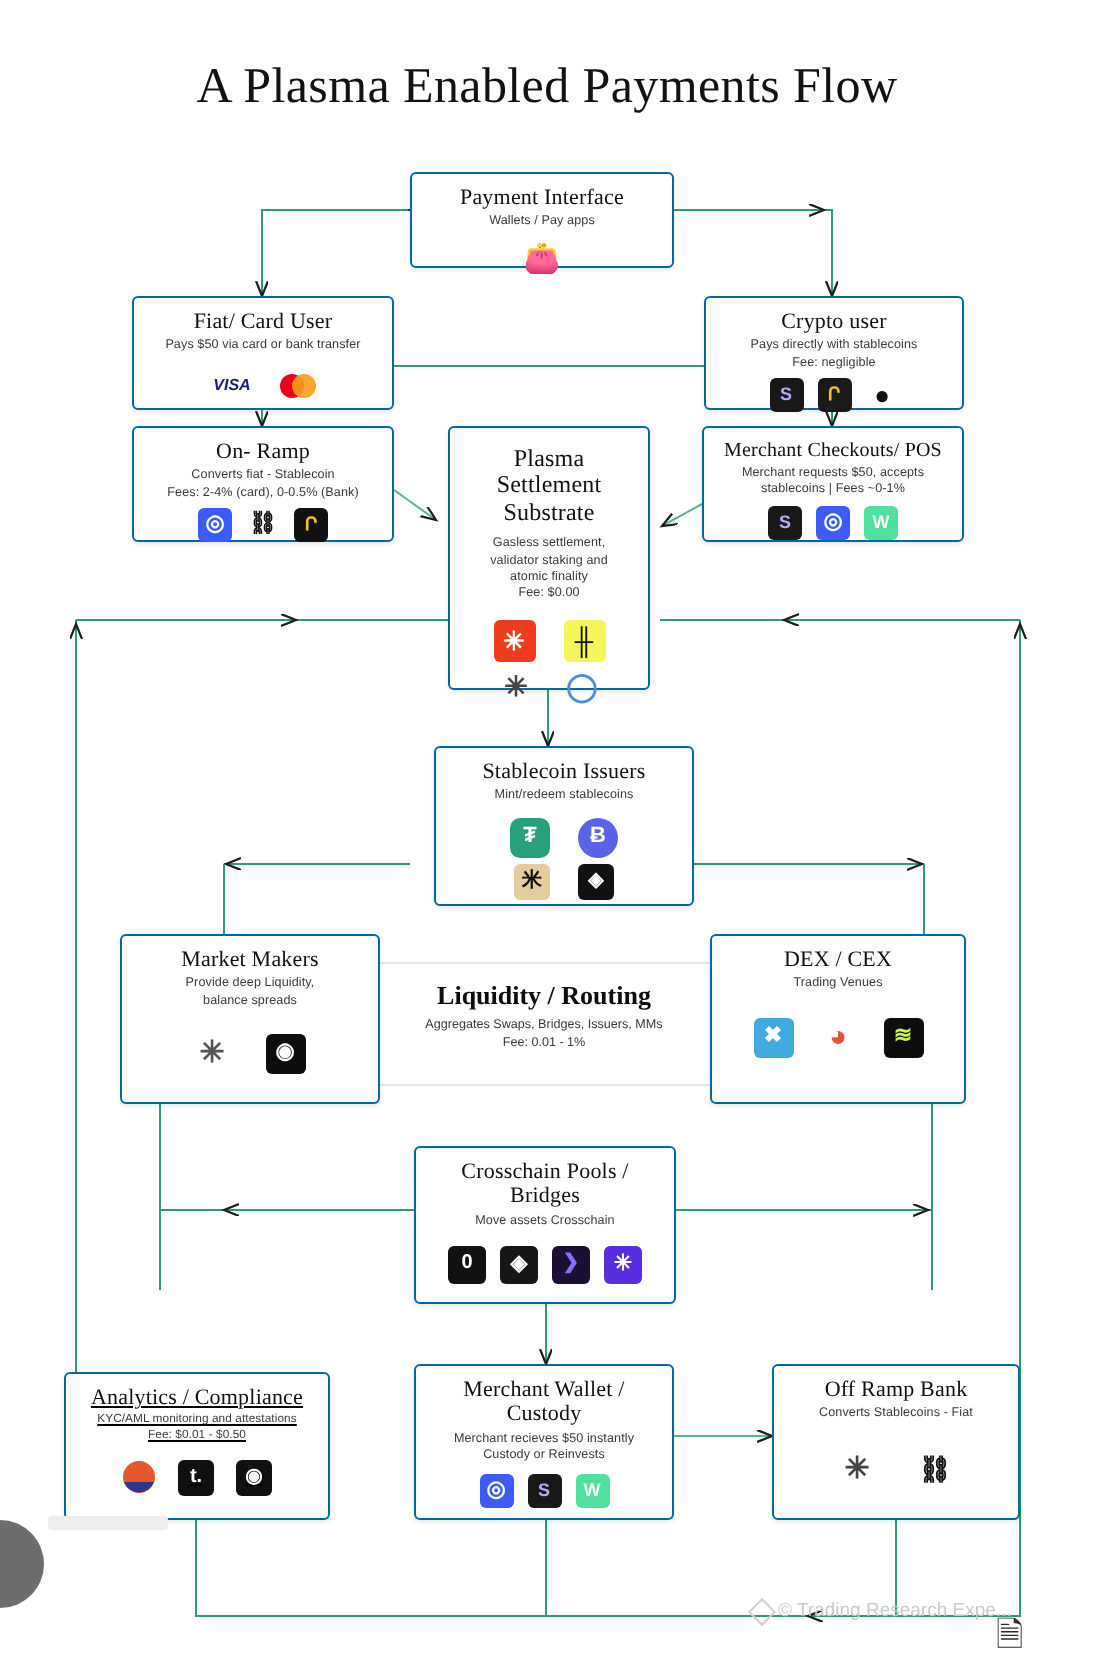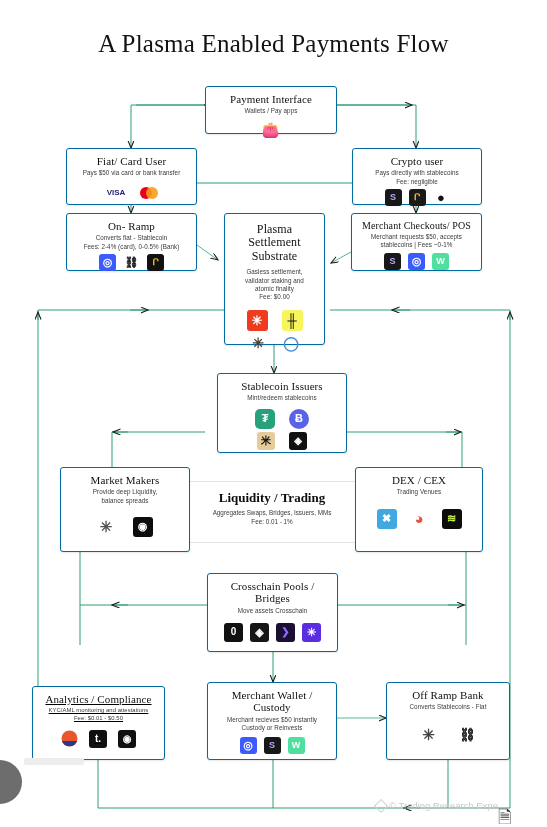--- a/index.html
+++ b/index.html
@@ -152,21 +152,21 @@
     <div class="n-sub">Wallets / Pay apps</div>
     <div class="icons">
       <span class="ic plain" style="font-size:15px;">👛</span>
     </div>
   </div>
 
   <div class="node" style="left:66px;top:148px;width:131px;height:57px;">
     <div class="n-title">Fiat/ Card User</div>
     <div class="n-sub">Pays $50 via card or bank transfer</div>
     <div class="icons" style="margin-top:7px;">
-      <span class="ic plain" style="width:26px;color:#1a1f71;font-size:8px;font-weight:900;">VISA</span>
+      <span class="ic plain" style="width:26px;color:#1a1f71;font-size:8px;font-style:italic;font-weight:900;">VISA</span>
       <span class="ic plain" style="width:22px;">
         <svg width="22" height="14" viewBox="0 0 22 14">
             <circle cx="8" cy="7" r="6" fill="#eb001b"></circle>
             <circle cx="14" cy="7" r="6" fill="#f79e1b" opacity=".9"></circle>
           </svg>
       </span>
     </div>
   </div>
 
   <div class="node" style="left:352px;top:148px;width:130px;height:57px;text-align:center;">
@@ -235,21 +235,21 @@
     <div class="n-title">Market Makers</div>
     <div class="n-sub" style="white-space:pre-line;">Provide deep Liquidity,
 balance spreads</div>
     <div class="icons" style="margin-top:12px;gap:18px;">
       <span class="ic plain" style="color:#555;font-size:15px;">✳</span>
       <span class="ic sq" style="background:#0d0d0d;color:#fff;width:20px;height:20px;font-size:11px;">◉</span>
     </div>
   </div>
 
   <div class="hub" style="left:172px;top:481px;width:200px;height:62px;padding-top:8px;">
-    <div class="h-title">Liquidity / Trading</div>
+    <div class="h-title">Liquidity / Routing</div>
     <div class="h-sub" style="white-space:pre-line;">Aggregates Swaps, Bridges, Issuers, MMs
 Fee: 0.01 - 1%</div>
   </div>
 
   <div class="node" style="left:355px;top:467px;width:128px;height:85px;">
     <div class="n-title">DEX / CEX</div>
     <div class="n-sub">Trading Venues</div>
     <div class="icons" style="margin-top:12px;gap:14px;">
       <span class="ic sq" style="background:#3fa9e0;color:#fff;width:20px;height:20px;font-size:11px;">✖</span>
       <span class="ic plain" style="color:#e0553c;font-size:15px;">◕</span>

